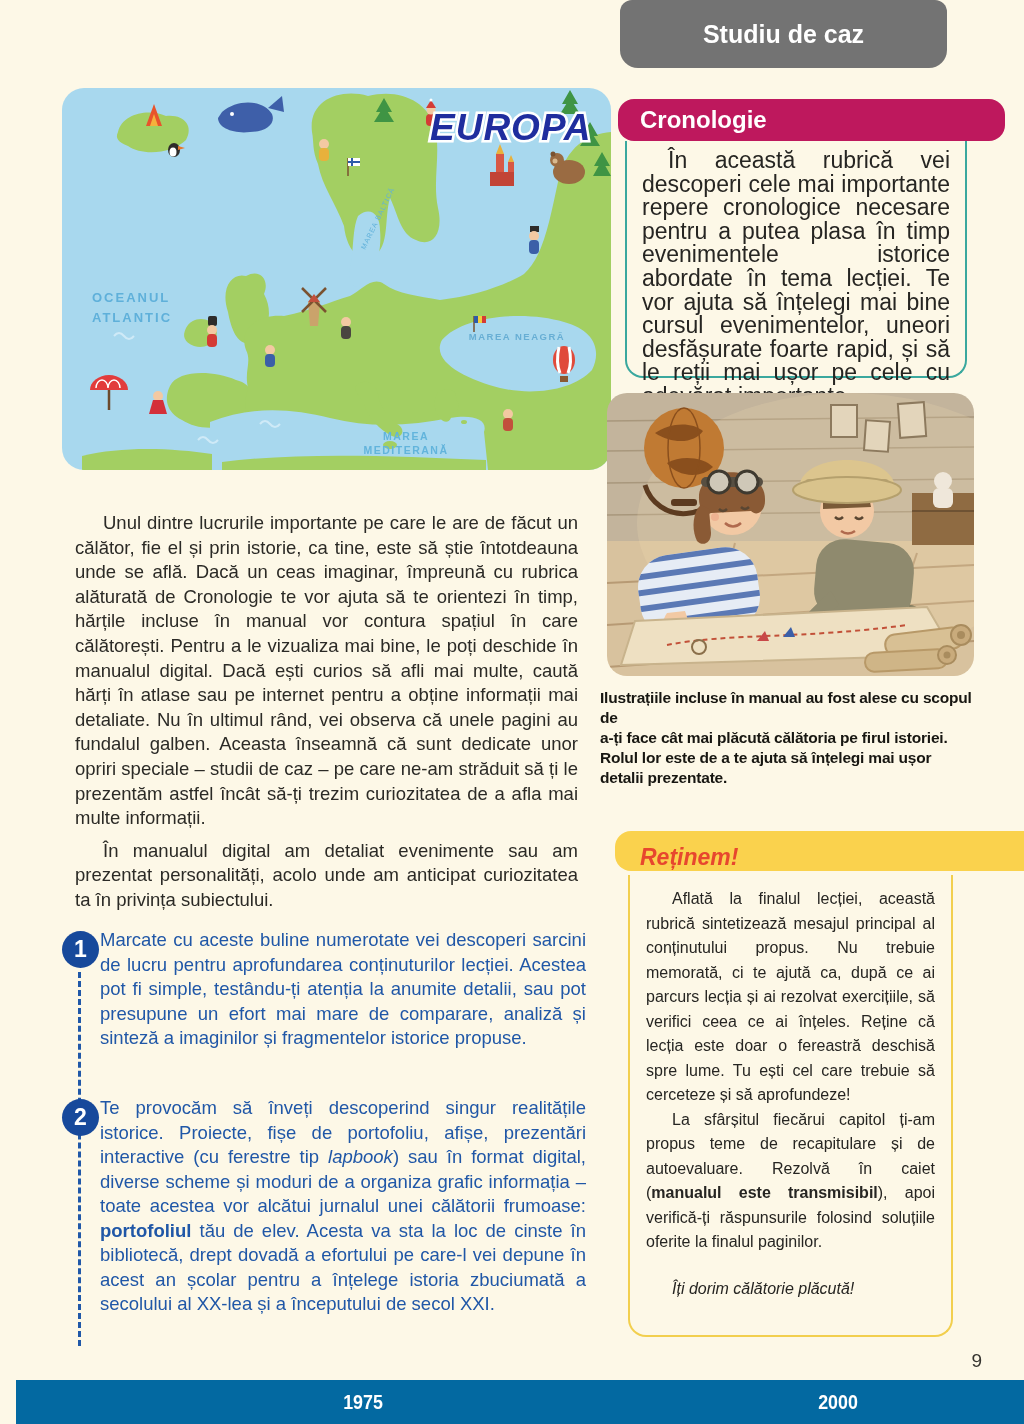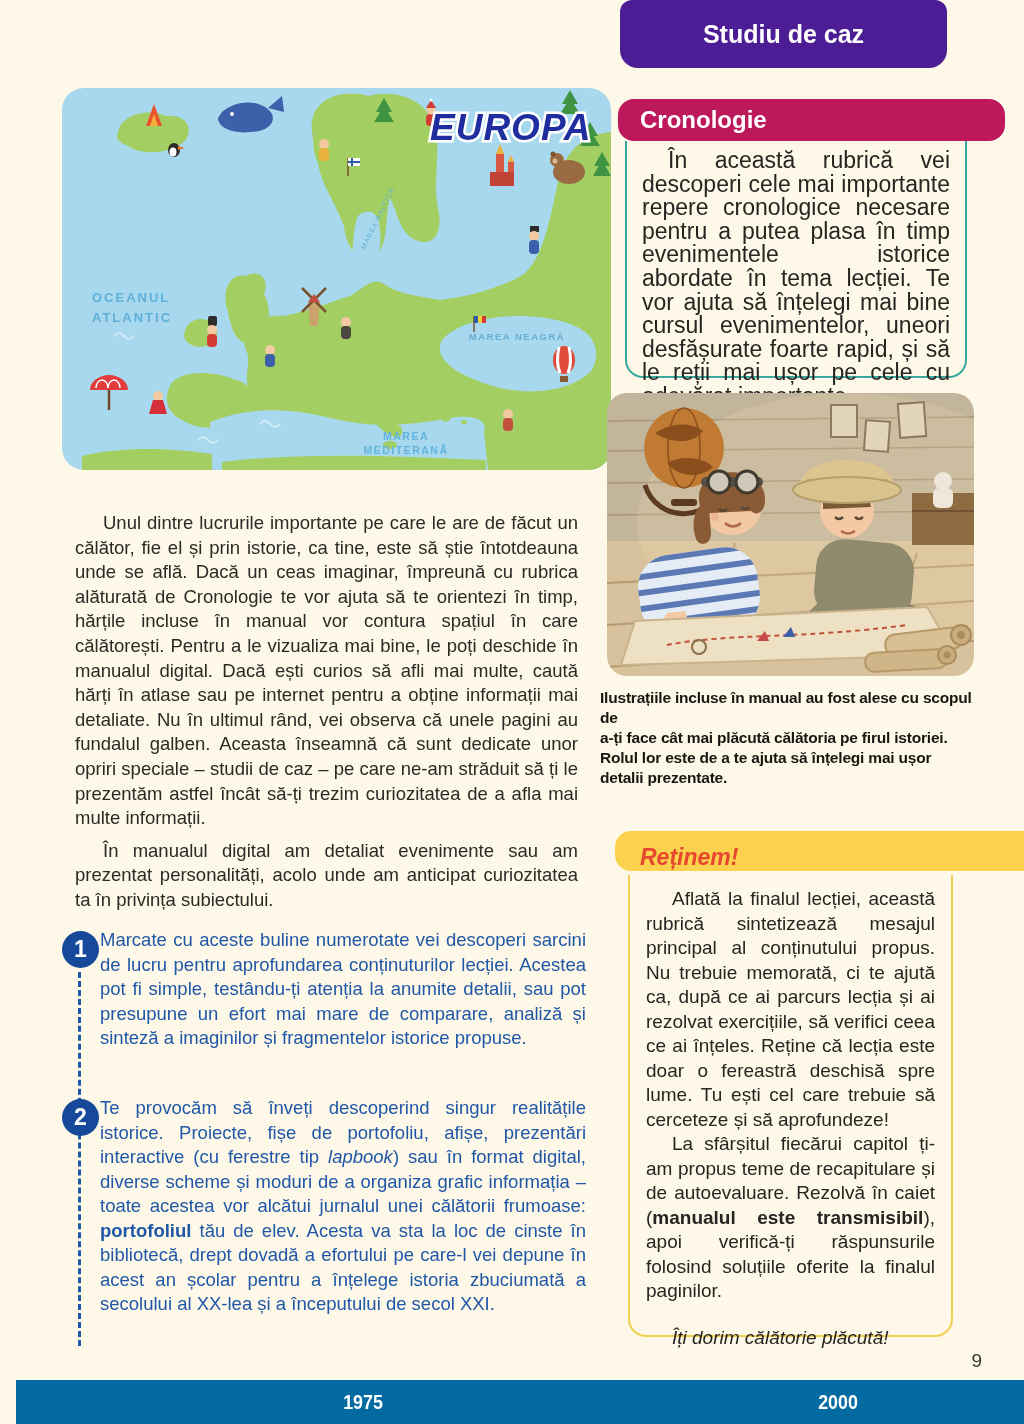--- a/index.html
+++ b/index.html
@@ -5,21 +5,21 @@
   html,body{margin:0;padding:0;}
   .page{
     position:relative;width:1024px;height:1424px;overflow:hidden;
     background:#fdf8e7;
     font-family:"Liberation Sans","DejaVu Sans",sans-serif;
     color:#2b2a26;
   }
   
   .case-badge{
     position:absolute;left:620px;top:0;width:327px;height:68px;
-    background:#4c1d95;border-radius:12px 12px 18px 18px;
+    background:#737373;border-radius:12px 12px 18px 18px;
     display:flex;align-items:center;justify-content:center;
     color:#fff;font-weight:bold;font-size:25px;
   }
   
   .crono-band{
     position:absolute;left:618px;top:99px;width:387px;height:42px;
     background:#be185d;border-radius:16px;
     display:flex;align-items:center;
     color:#fff;font-weight:bold;font-size:24px;padding-left:22px;box-sizing:border-box;
   }
@@ -49,21 +49,21 @@
   .ret-band{
     position:absolute;left:615px;top:831px;width:409px;height:40px;
     background:#fad24d;border-radius:16px 0 0 16px;
     display:flex;align-items:flex-end;padding-left:25px;box-sizing:border-box;
     color:#e7472e;font-weight:bold;font-style:italic;font-size:23px;
   }
   .ret-body{
     position:absolute;left:628px;top:875px;width:325px;height:462px;
     border:2.5px solid #f2cf4e;border-top:none;border-radius:0 0 18px 18px;
     box-sizing:border-box;padding:12px 16px 8px 16px;
-    font-size:19px;line-height:24.5px;text-align:justify;color:#262522;
+    font-size:16px;line-height:24.5px;text-align:justify;color:#262522;
   }
   .ret-body .farewell{margin-top:22px;font-style:italic;}
   
   .main-text{
     position:absolute;left:67px;top:503px;width:519px;
     font-size:18.5px;line-height:24.6px;text-align:justify;color:#2b2a26;
   }
   .main-text p{margin:8px;text-indent:28px;}
   
   .task{

